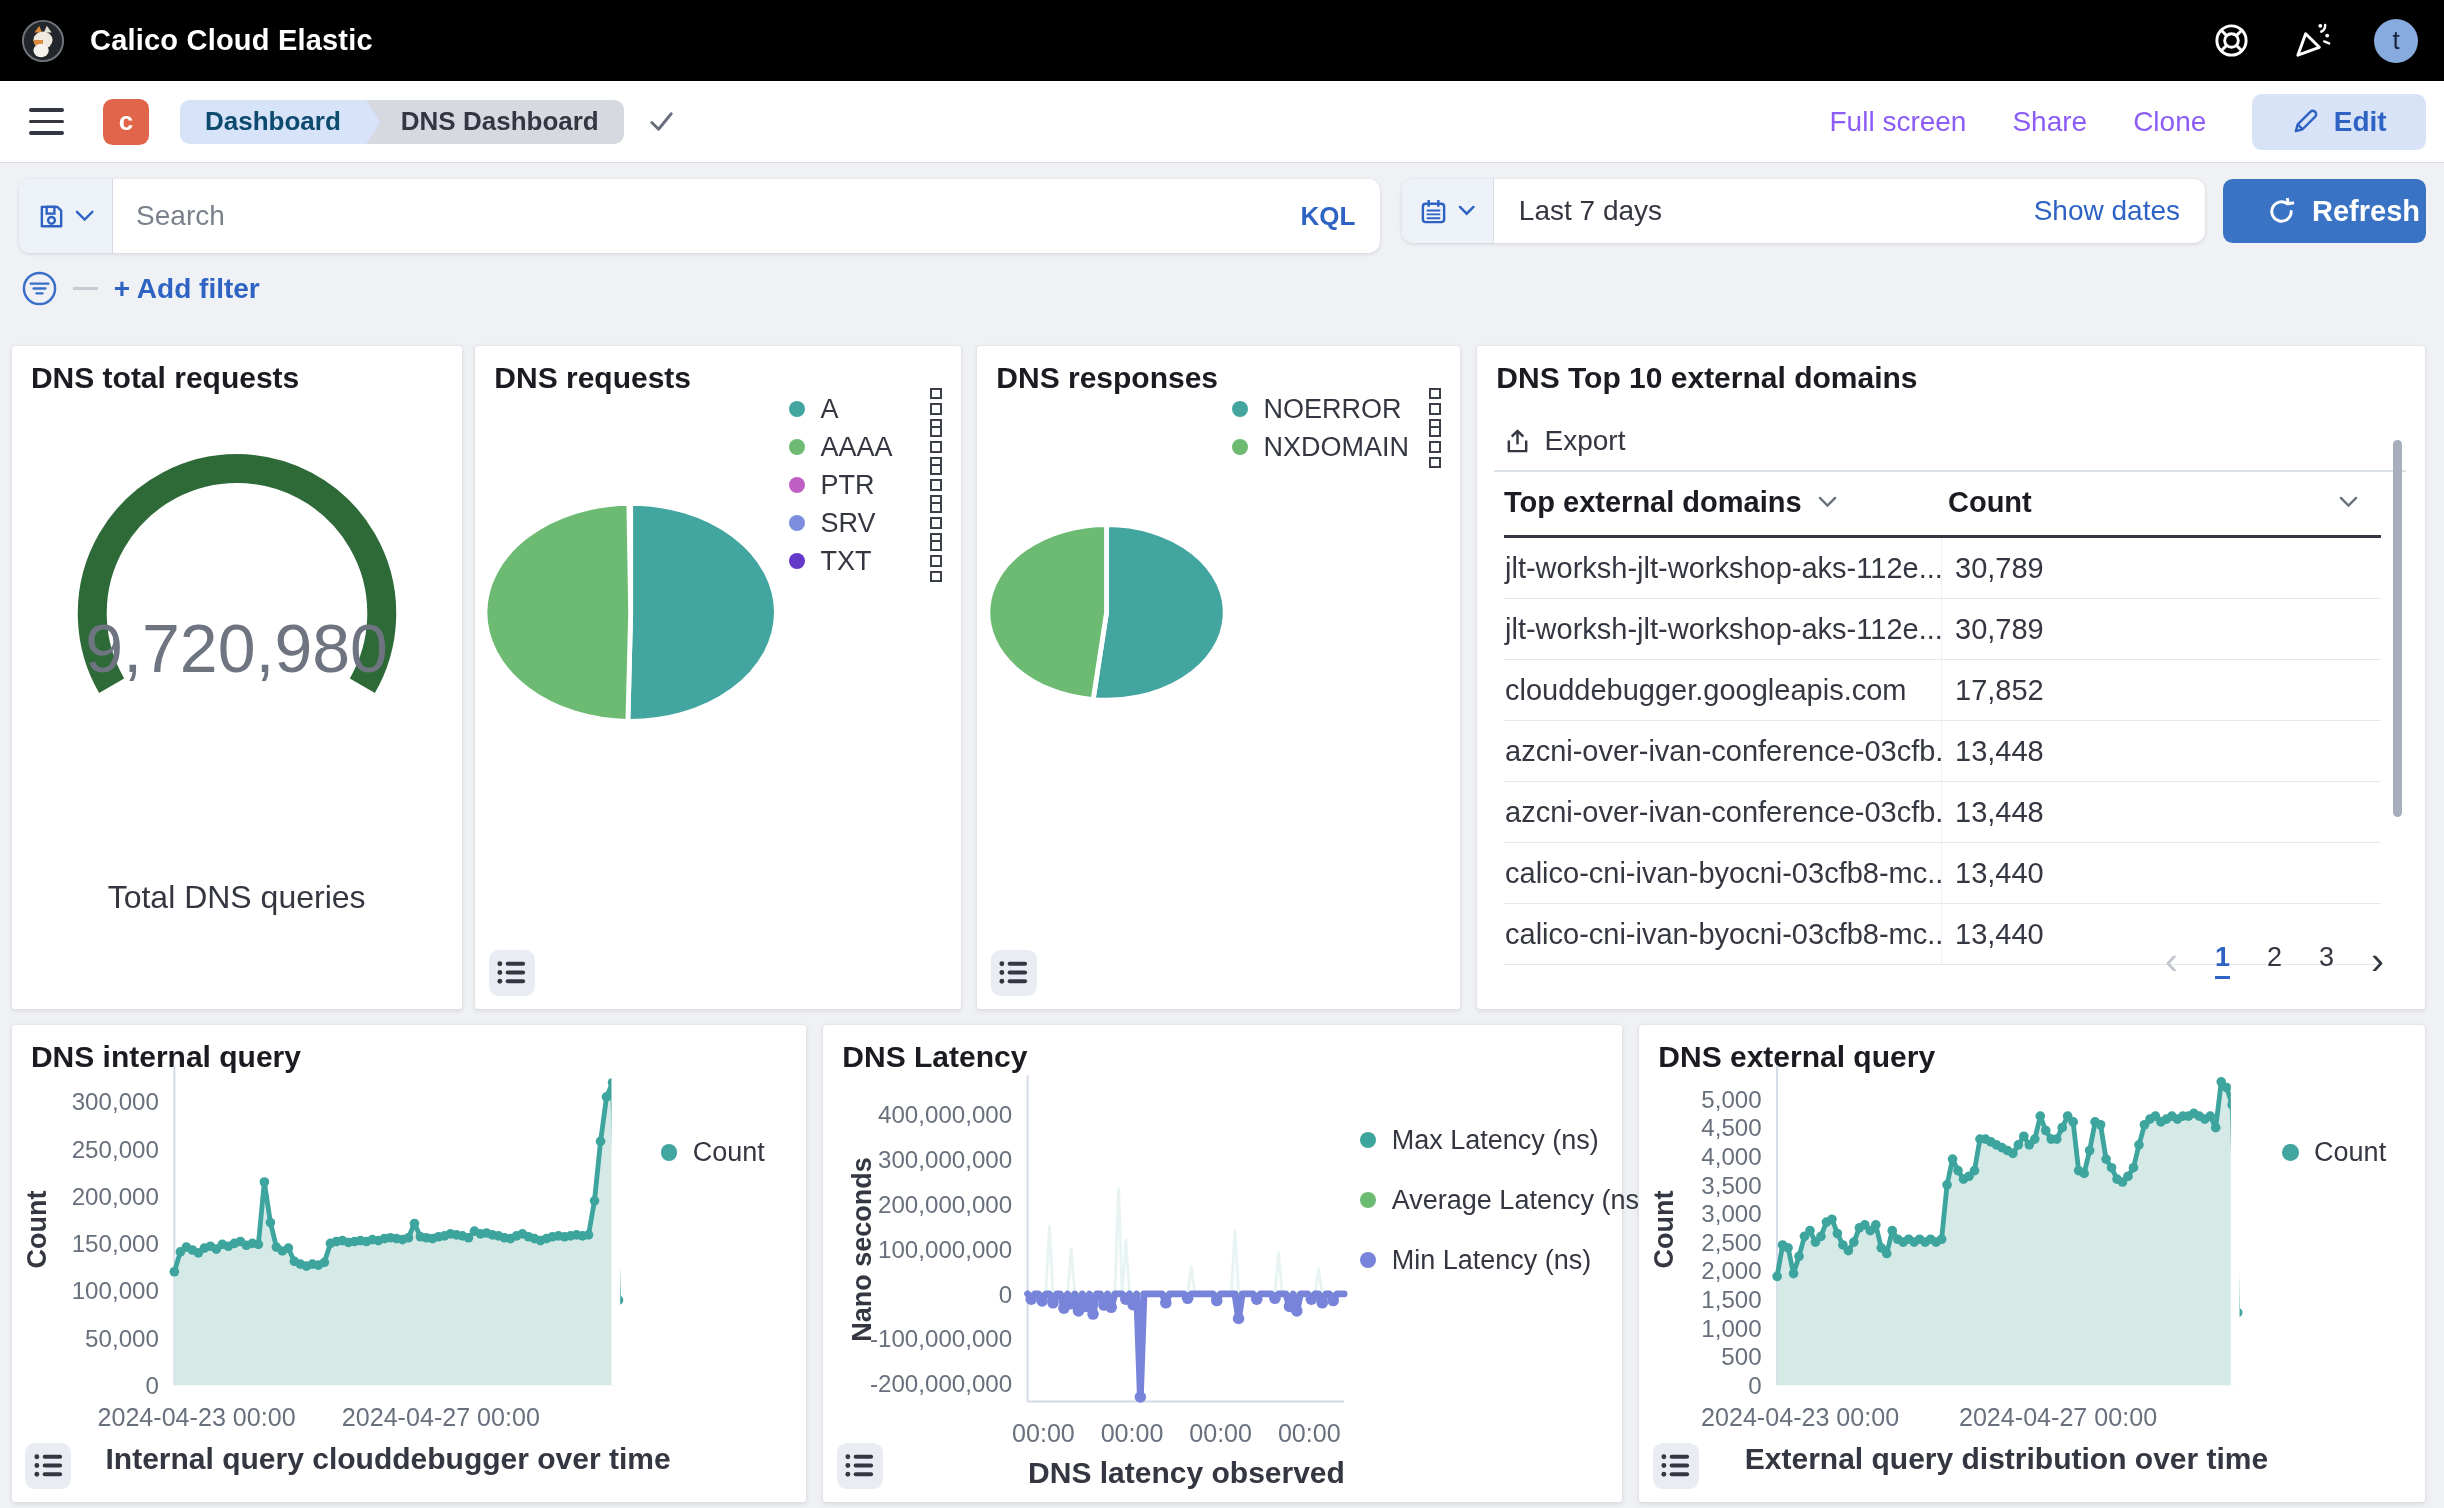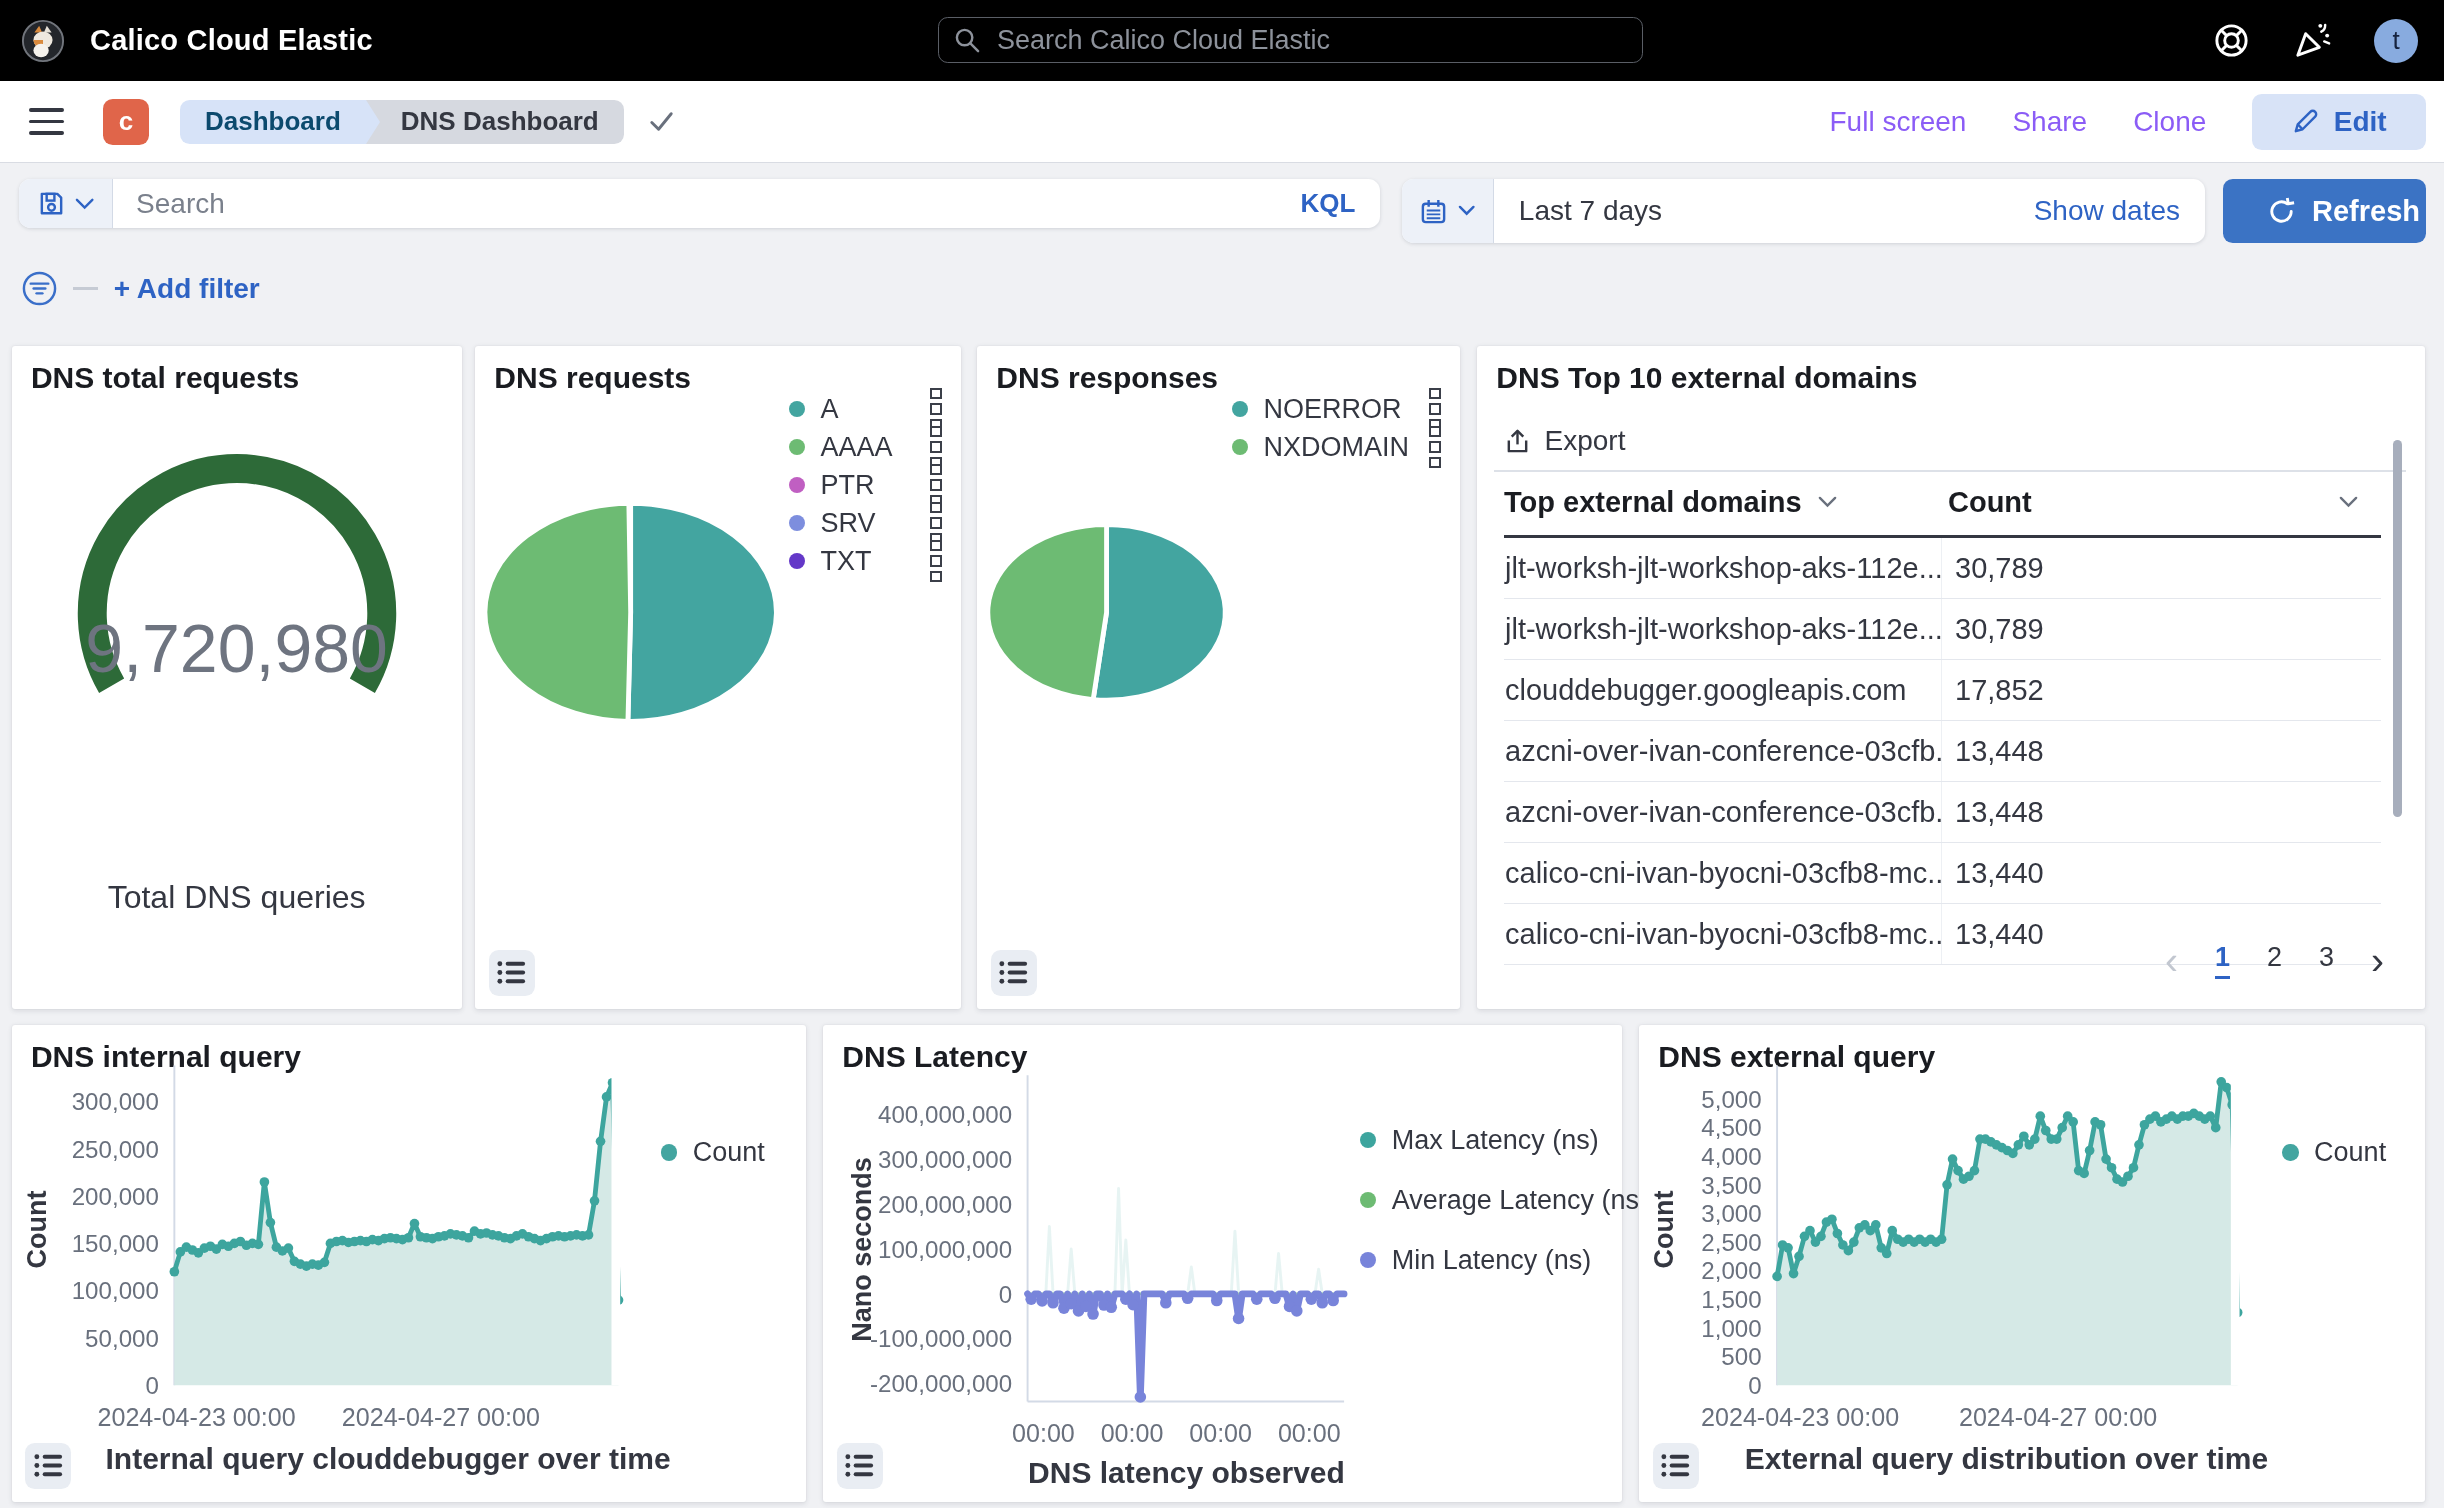--- a/index.html
+++ b/index.html
@@ -27,21 +27,21 @@
   .crumb{height:44px;display:flex;align-items:center;font-size:26px;padding:0 25px;}
   .crumb.first{background:#d7e3f8;color:#0c4a6e;font-weight:600;border-radius:9.7px 0 0 9.7px;position:relative;z-index:2;}
   .crumb.first::after{content:"";position:absolute;right:-14.5px;top:0;border-top:22px solid transparent;
       border-bottom:22px solid transparent;border-left:14.5px solid #d7e3f8;}
   .crumb.last{background:#d6d9e0;color:#343741;font-weight:600;border-radius:0 9.7px 9.7px 0;padding-left:35px;}
   .nav-right{position:absolute;right:19.3px;display:flex;align-items:center;gap:46px;}
   .nav-link{color:#8b5cf6;font-size:28px;font-weight:500;cursor:pointer;}
   .edit-btn{display:flex;align-items:center;gap:13.5px;background:#d8e3f7;color:#2e63c4;font-size:28px;font-weight:600;
       border:none;border-radius:9.7px;height:56px;padding:0 39px;cursor:pointer;font-family:inherit;}
   
-  .filter-search{position:absolute;left:19.3px;top:179px;width:1361px;height:49px;background:#fff;border-radius:11.6px;
+  .filter-search{position:absolute;left:19.3px;top:179px;width:1361px;height:74px;background:#fff;border-radius:11.6px;
       box-shadow:0 1px 3.9px rgba(60,70,90,.18);display:flex;align-items:center;overflow:hidden;}
   .seg{height:100%;background:#edf1f8;border-right:1.9px solid #d3dae6;display:flex;align-items:center;gap:9.7px;padding:0 17.4px;}
   .filter-search input{flex:1;border:none;outline:none;font-size:28px;color:#343741;margin-left:21px;
       font-family:"Liberation Sans",sans-serif;}
   .filter-search input::placeholder{color:#7a808c;}
   .kql{color:#2e63c4;font-weight:700;font-size:26px;margin:0 25px;}
   .datepicker{position:absolute;left:1402px;top:179px;width:803px;height:64px;background:#fff;border-radius:11.6px;
       box-shadow:0 1px 3.9px rgba(60,70,90,.18);display:flex;align-items:center;overflow:hidden;}
   .date-label{font-size:28px;color:#343741;margin-left:25px;}
   .show-dates{margin-left:auto;margin-right:25px;color:#2e63c4;font-size:28px;cursor:pointer;}
@@ -102,27 +102,20 @@
   <header class="topbar">
     <svg width="44" height="44" style="margin-left:21px" viewBox="0 0 46 46">
       <circle cx="23" cy="23" r="21" fill="#23262b" stroke="#71757c" stroke-width="2"></circle>
       <path d="M14 14 L19 7 L22 14 Z" fill="#d98a3d"></path>
       <path d="M32 14 L27 7 L24 14 Z" fill="#e7e2d8"></path>
       <ellipse cx="23" cy="22" rx="10" ry="9" fill="#efe9df"></ellipse>
       <path d="M13 22 a10 9 0 0 0 10 9 l0 -9 Z" fill="#d98a3d"></path>
       <ellipse cx="21" cy="33" rx="8" ry="7" fill="#f5f2ec"></ellipse>
     </svg>
     <div class="app-title">Calico Cloud Elastic</div>
-    <div class="hdr-search">
-      <svg width="27" height="27" viewBox="0 0 28 28">
-        <circle cx="11" cy="11" r="8" fill="none" stroke="#8d929b" stroke-width="2.5"></circle>
-        <line x1="17" y1="17" x2="25" y2="25" stroke="#8d929b" stroke-width="2.5" stroke-linecap="round"></line>
-      </svg>
-      <input placeholder="Search Calico Cloud Elastic" style="">
-    </div>
     <div class="topbar-right">
       <svg width="39" height="39" viewBox="0 0 40 40">
         <circle cx="20" cy="20" r="15" fill="none" stroke="#fff" stroke-width="3"></circle>
         <circle cx="20" cy="20" r="7" fill="none" stroke="#fff" stroke-width="3"></circle>
         <line x1="10" y1="10" x2="15" y2="15" stroke="#fff" stroke-width="3"></line>
         <line x1="30" y1="10" x2="25" y2="15" stroke="#fff" stroke-width="3"></line>
         <line x1="10" y1="30" x2="15" y2="25" stroke="#fff" stroke-width="3"></line>
         <line x1="30" y1="30" x2="25" y2="25" stroke="#fff" stroke-width="3"></line>
       </svg>
       <svg width="41" height="41" viewBox="0 0 42 42">

